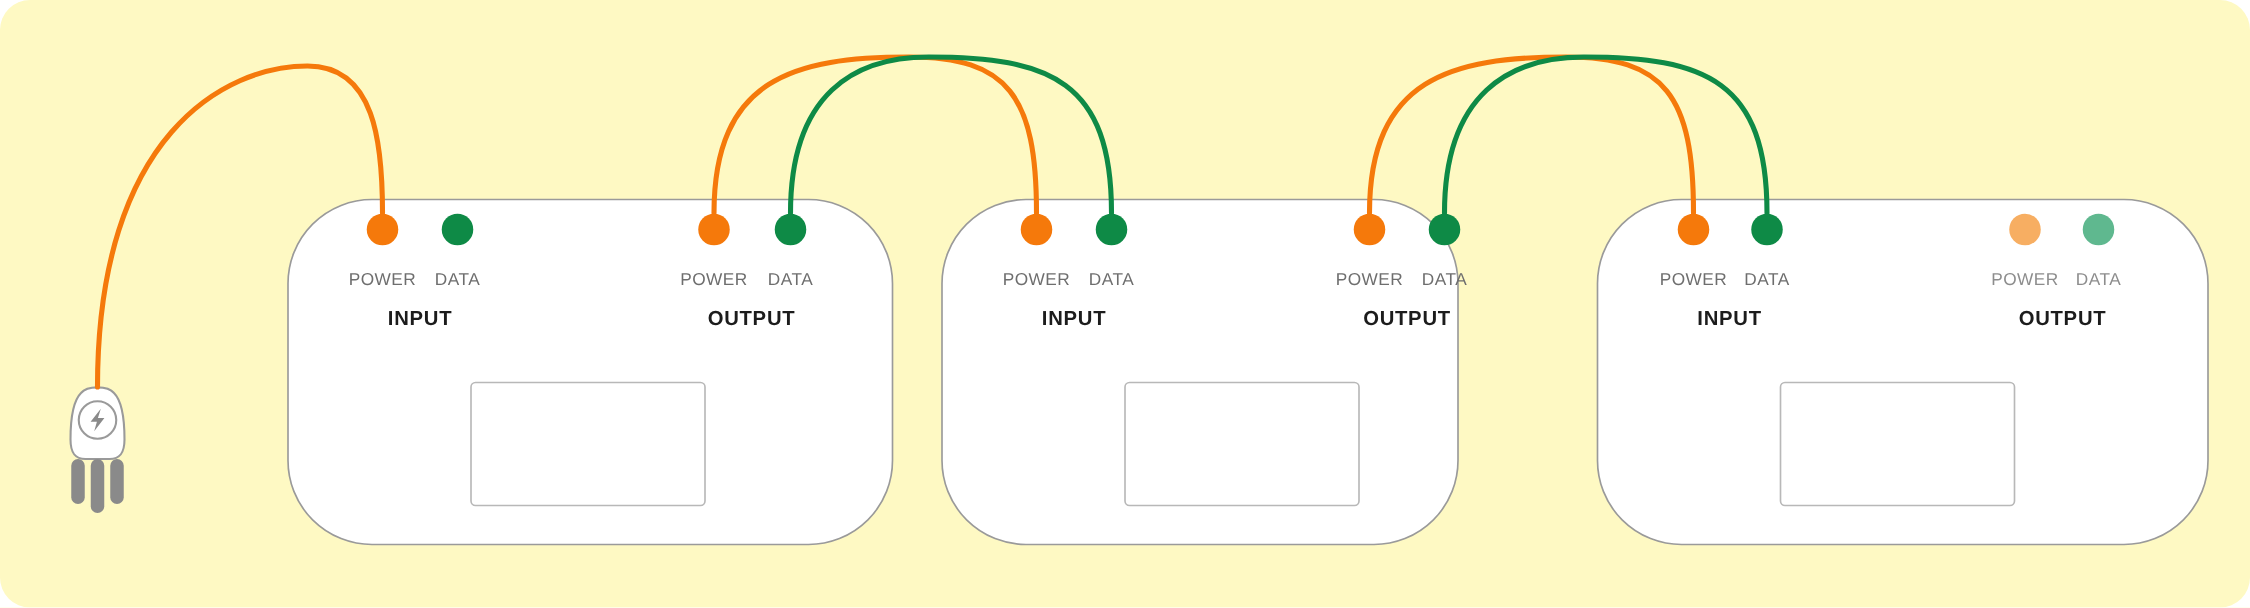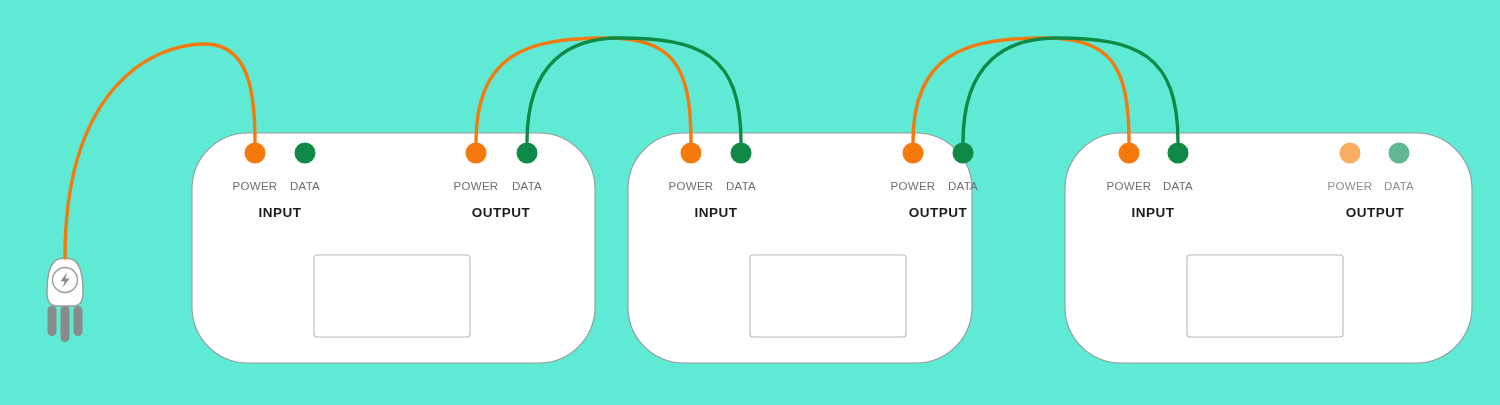--- a/index.html
+++ b/index.html
@@ -10,21 +10,22 @@
   body {
     width: 1500px;
     height: 405px;
     overflow: hidden;
     font-family: "Liberation Sans", sans-serif;
   }
   #diagram-root {
     position: relative;
     width: 1500px;
     height: 405px;
-    background: #5eead4;
+    background: #fef9c3;
+    border-radius: 20px;
   }
   svg#scene {
     display: block;
     width: 1500px;
     height: 405px;
   }
   .device-outline {
     fill: #ffffff;
     stroke: #9a9a9a;
     stroke-width: 1.1;

